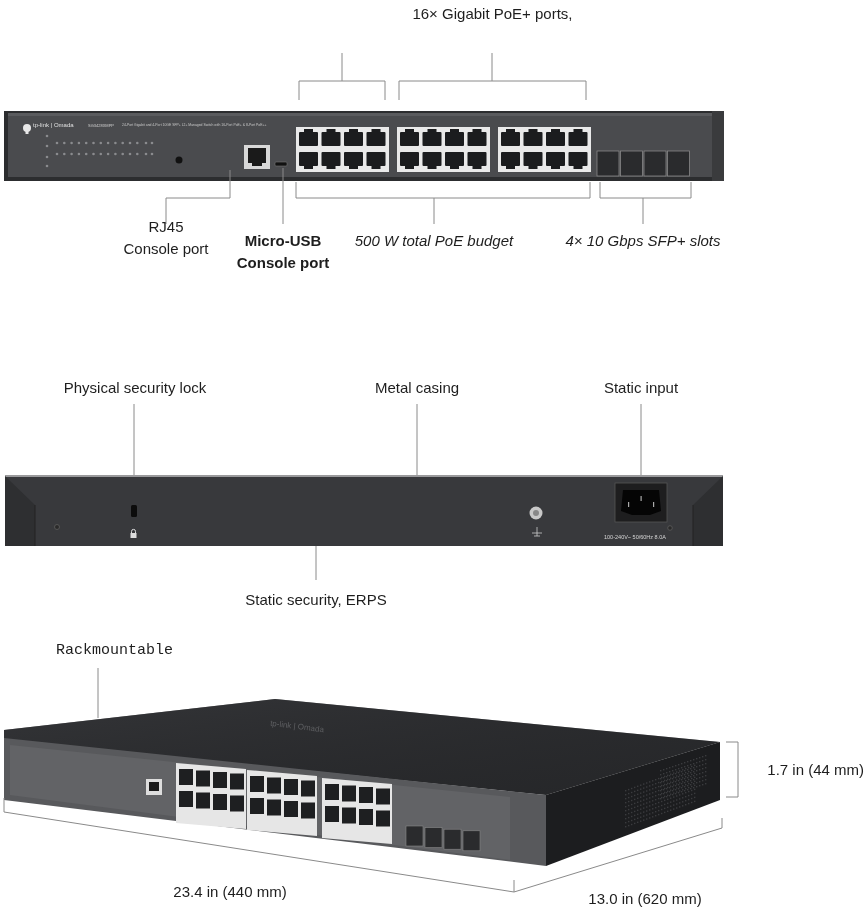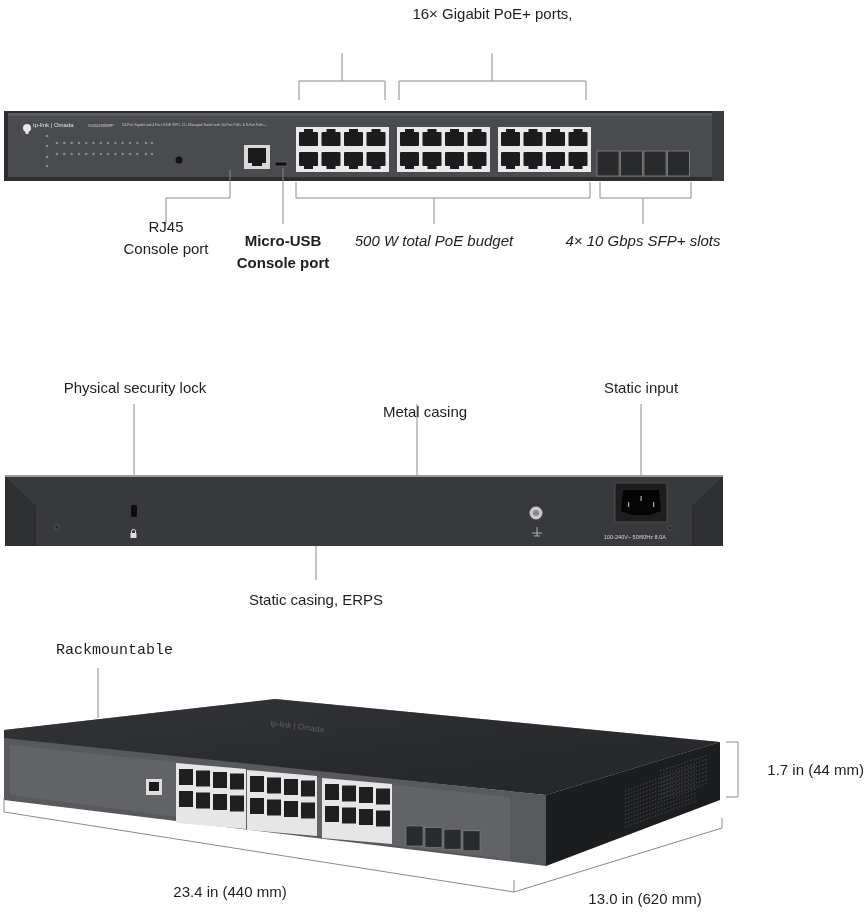--- a/index.html
+++ b/index.html
@@ -192,23 +192,23 @@
   </g>
   <rect x="615" y="483" width="52" height="39" fill="#1e1e1f" stroke="#555" stroke-width="0.8"></rect>
   <polygon points="623,490 659,490 661,511 650,515 632,515 621,511" fill="#050505"></polygon>
   <rect x="628" y="502" width="1.2" height="5" fill="#aaa"></rect>
   <rect x="640.5" y="496" width="1.2" height="5" fill="#aaa"></rect>
   <rect x="653" y="502" width="1.2" height="5" fill="#aaa"></rect>
   <circle cx="670" cy="528" r="2.3" fill="#2a2a2a" stroke="#555"></circle>
 </svg>
 
 <div class="lbl" style="left:40px;top:377px;width:190px;">Physical security lock</div>
-<div class="lbl" style="left:365px;top:377px;width:120px;margin-top:24px;">Metal casing</div>
+<div class="lbl" style="left:357px;top:377px;width:120px;">Metal casing</div>
 <div class="lbl" style="left:585px;top:377px;width:112px;">Static input</div>
-<div class="lbl" style="left:226px;top:589px;width:180px;">Static casing, ERPS</div>
+<div class="lbl" style="left:226px;top:589px;width:180px;">Static security, ERPS</div>
 <div class="panel-text" style="position:absolute;left:604px;top:534px;font-size:5.5px;color:#d6d6d6;white-space:nowrap;">100-240V~ 50/60Hz 8.0A</div>
 
 <svg width="864" height="916" style="pointer-events:none;">
 
   <polygon points="4,730 275,699 720,742 546,795 4,740" fill="#2b2c2f"></polygon>
   <polygon points="4,730 275,699 720,742 546,795 4,740" fill="url(#topgrad)"></polygon>
   <defs>
     <linearGradient id="topgrad" x1="0" y1="0" x2="1" y2="1">
       <stop offset="0" stop-color="#3a3b3e" stop-opacity="0.6"></stop>
       <stop offset="1" stop-color="#1a1b1c" stop-opacity="0.3"></stop>

